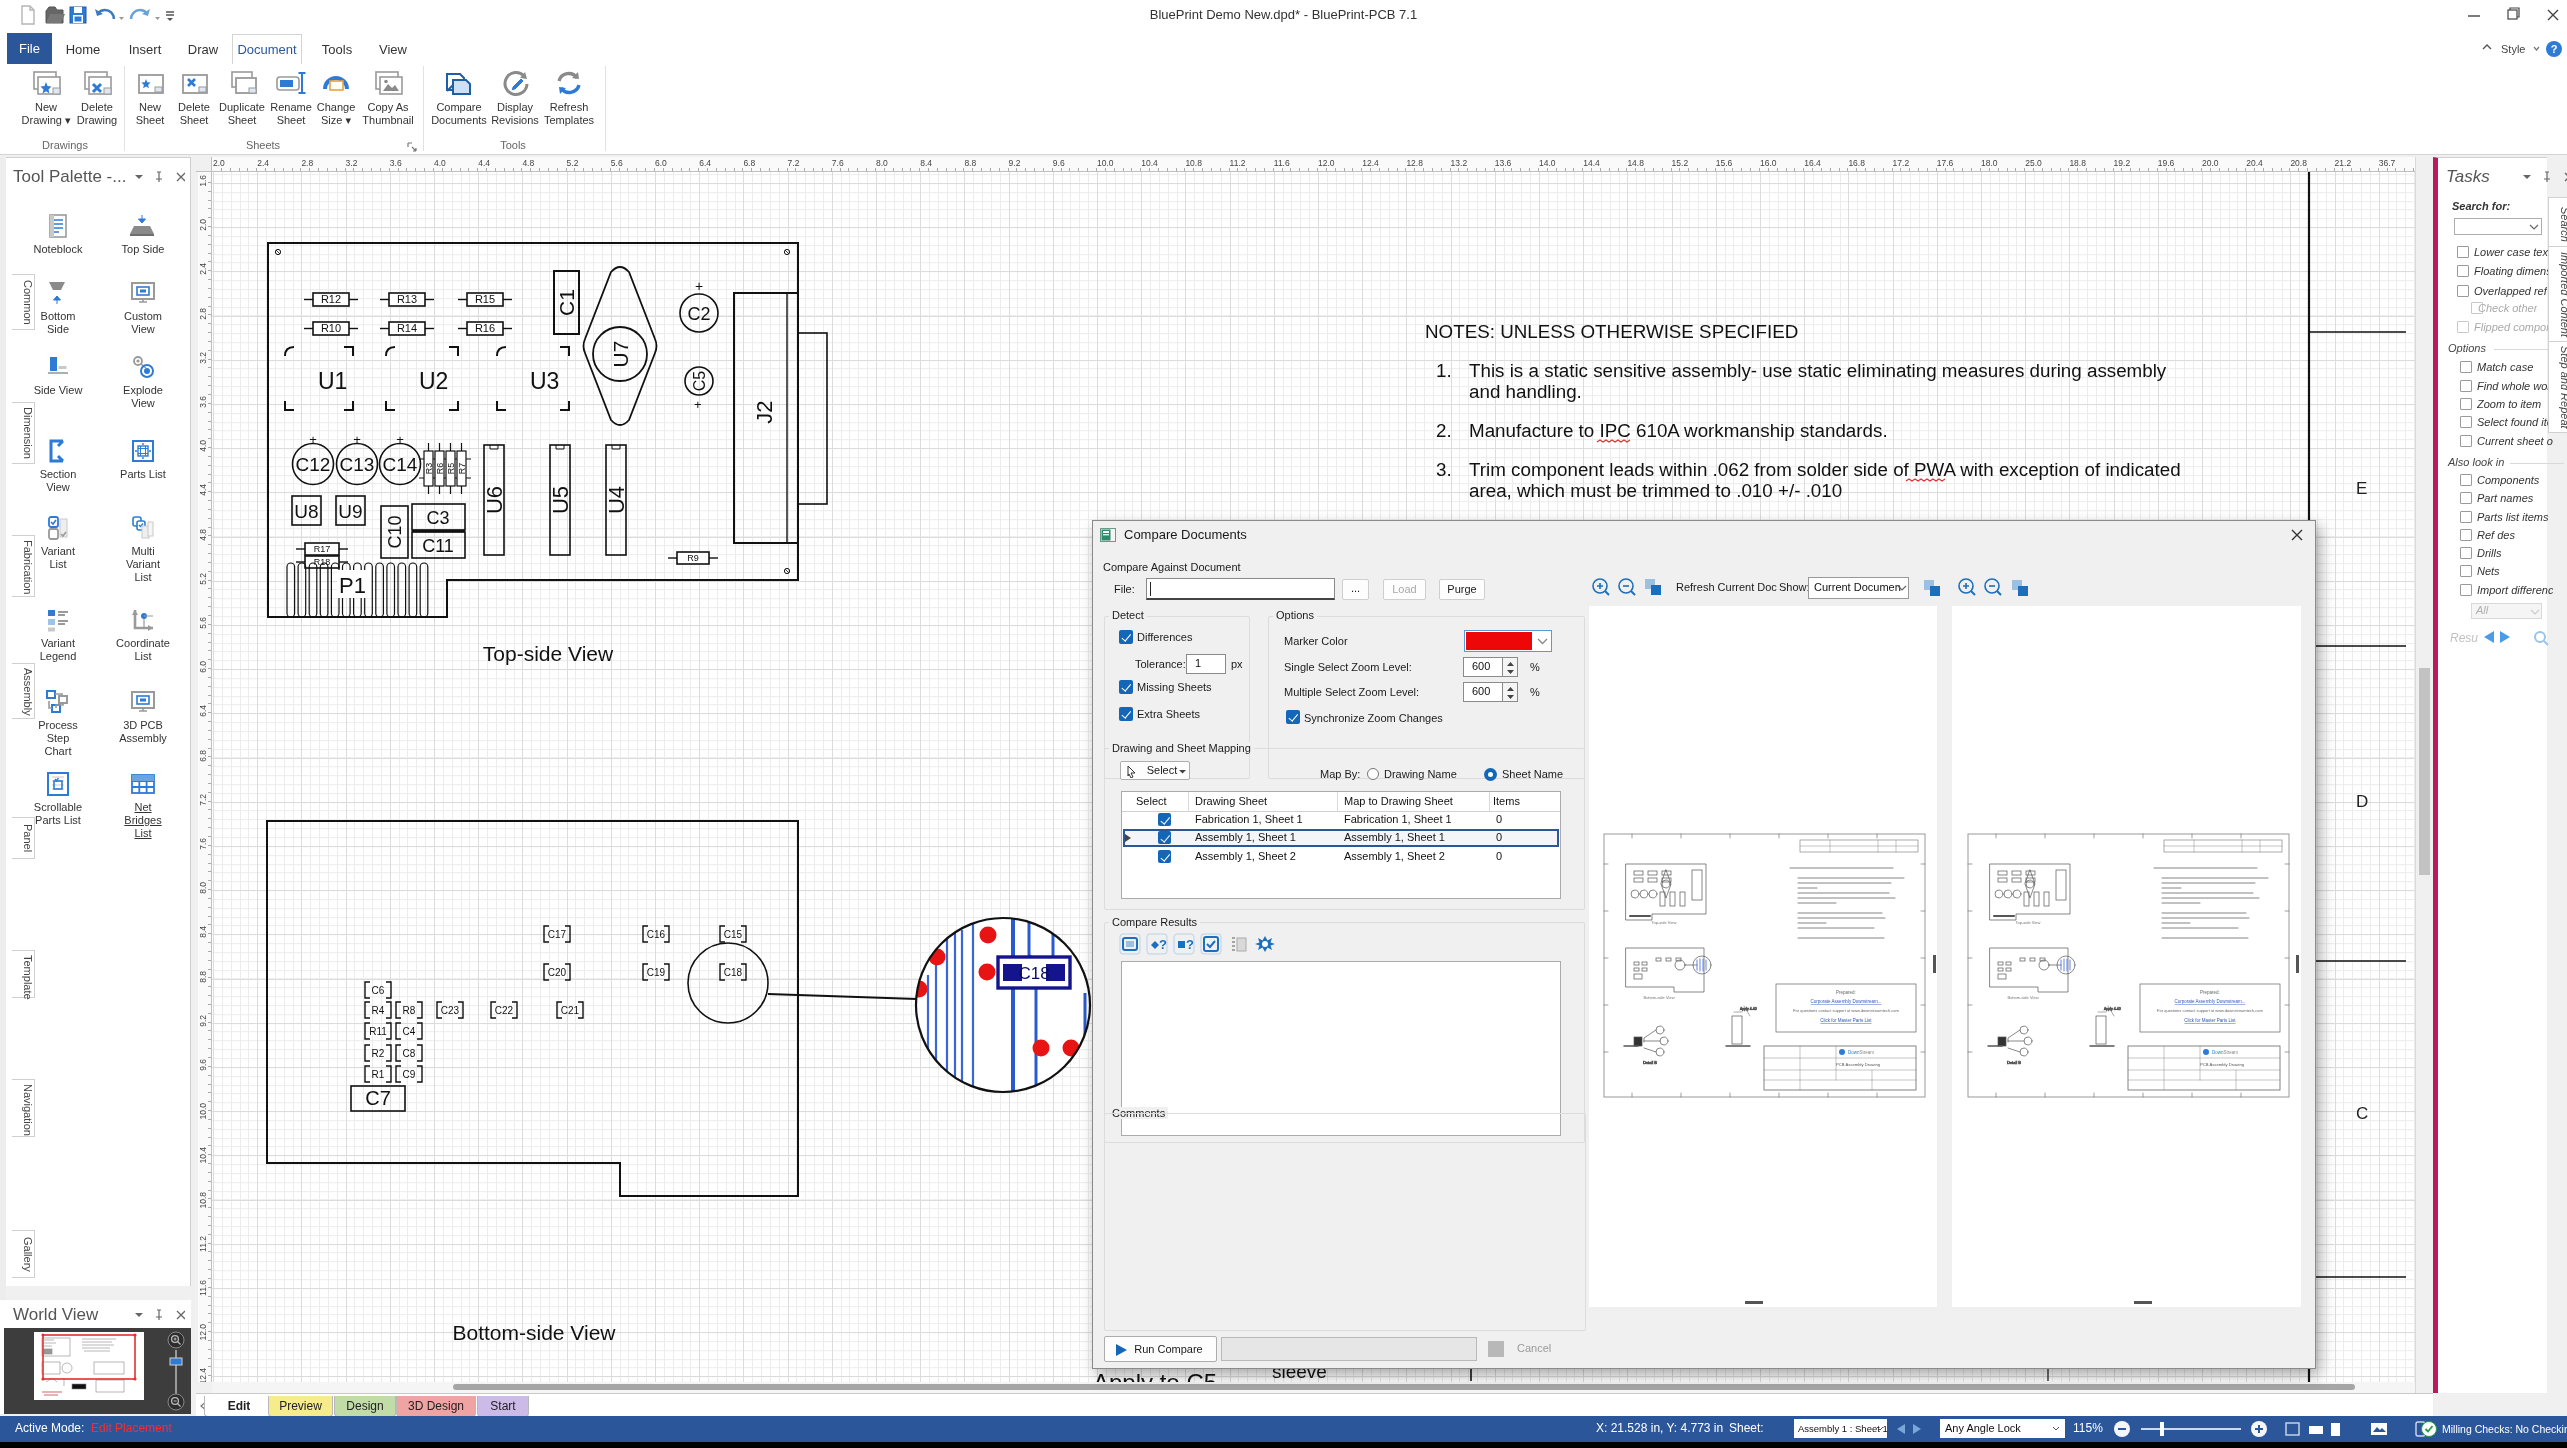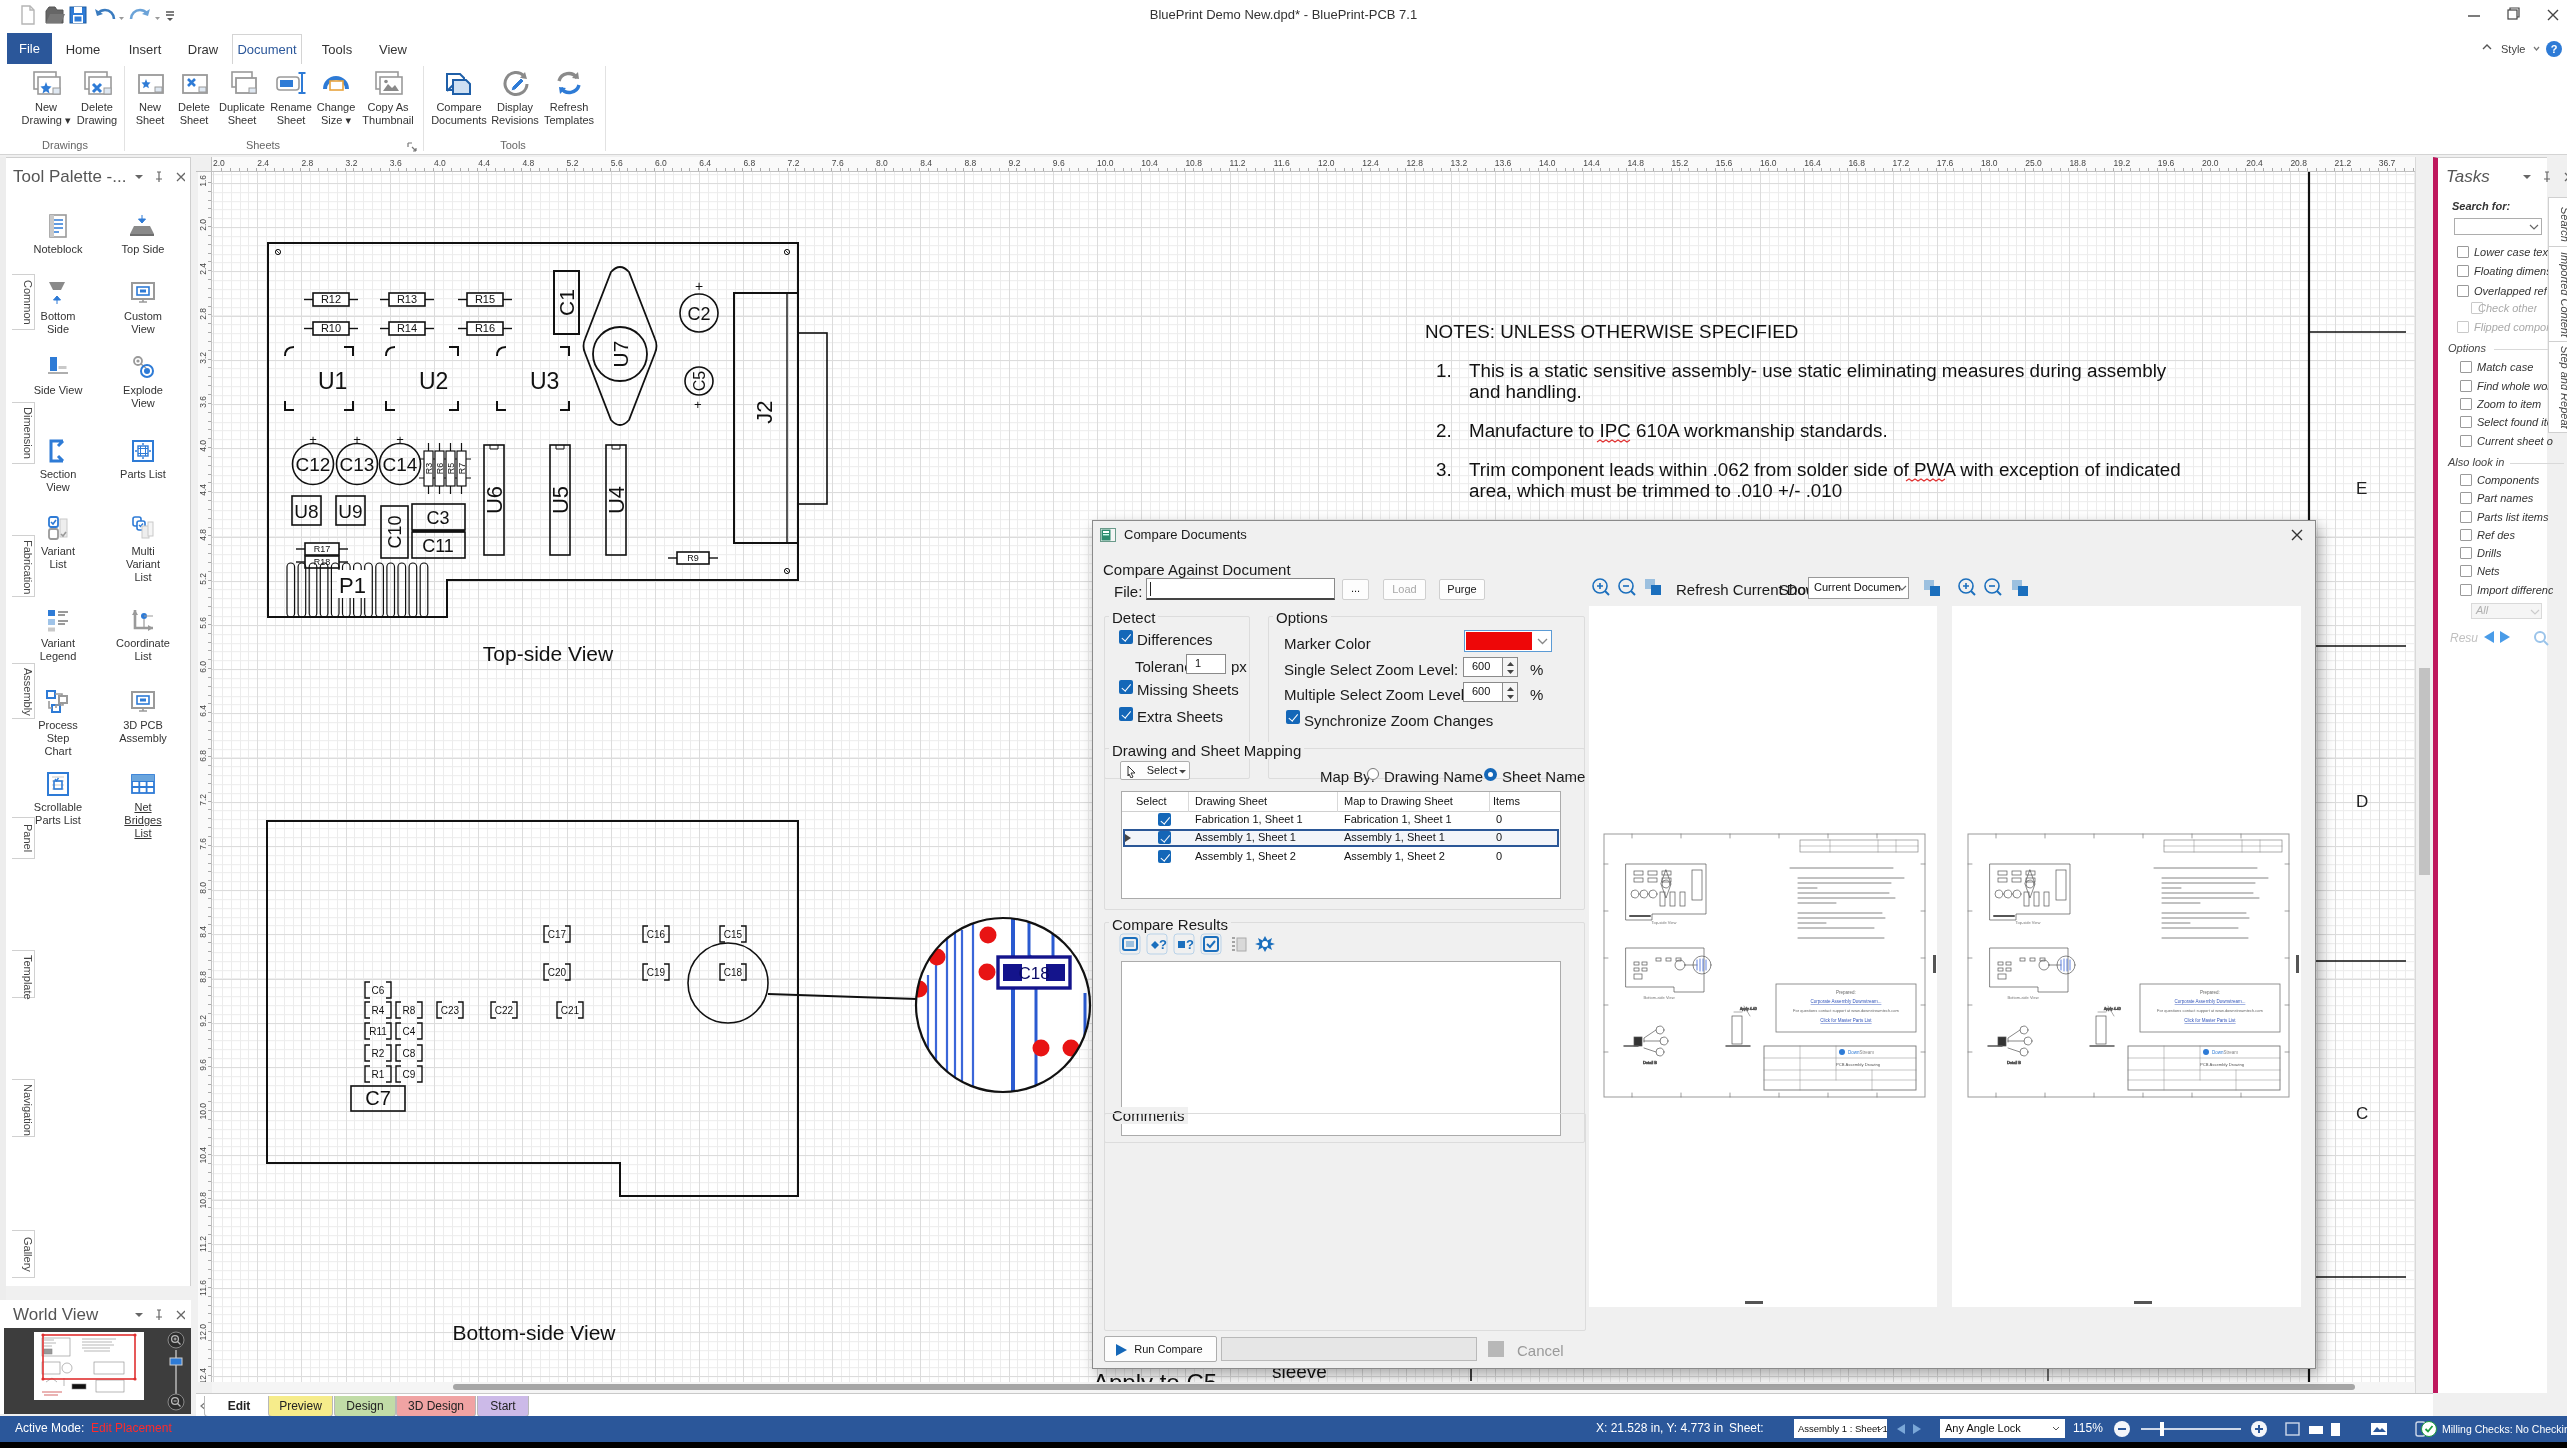--- a/index.html
+++ b/index.html
@@ -22,21 +22,21 @@
 .worldview{left:0;top:1300px;width:191px;height:114px;background:#ffffff;}
 .tasks{left:2433px;top:157px;width:114px;height:1236px;background:#ffffff;border-left:5px solid #be185d;border-top:1px solid #cfcfcf;font-style:italic;}
 .tlabel{font-size:11px;color:#333;}
 .cb{position:absolute;width:12px;height:12px;border:1px solid #9a9a9a;background:#fff;border-radius:1px;}
 .cb.gray{border-color:#c9c9c9;}
 .statusbar{left:0;top:1416px;width:2567px;height:26px;background:#2b579a;color:#fff;font-size:12px;}
 .blackbar{left:0;top:1442px;width:2567px;height:6px;background:#000;}
 .tabstrip{left:196px;top:1393px;width:2237px;height:23px;background:#ffffff;border-top:1px solid #c9c9c9;}
 .sheettab{position:absolute;top:1.5px;height:21px;line-height:21px;font-size:12px;color:#222;text-align:center;border-radius:0 0 4px 4px;}
 .dialog{left:1092px;top:520px;width:1224px;height:849px;background:#f0f0f0;border:1px solid #8a8a8a;box-shadow:4px 6px 14px rgba(0,0,0,0.35);}
-.dlg-label{position:absolute;font-size:15px;color:#1a1a1a;white-space:nowrap;}
+.dlg-label{position:absolute;font-size:11px;color:#1a1a1a;white-space:nowrap;}
 .groupbox{position:absolute;border:1px solid #dcdcdc;border-radius:2px;}
 .ginput{position:absolute;background:#fff;border:1px solid #8a8a8a;font-size:11px;color:#111;}
 .btn{position:absolute;background:#fdfdfd;border:1px solid #cfcfcf;border-radius:2px;font-size:11px;color:#1a1a1a;text-align:center;}
 .ckb{position:absolute;width:14px;height:14px;background:#1467b8;border-radius:2px;}
 .ckb:after{content:"";position:absolute;left:4.5px;top:1.5px;width:3.5px;height:7.5px;border:solid #fff;border-width:0 1.8px 1.8px 0;transform:rotate(40deg);}
 </style></head><body>
 <div class="abs titlebar">
     <svg class="abs" style="left:18px;top:3px" width="160" height="25" viewBox="0 0 160 25">
       <path d="M4 3h8l4 4v14h-12z" fill="#fff" stroke="#b5b5b5" stroke-width="1.4"></path>
       <path d="M12 3v4h4" fill="none" stroke="#b5b5b5" stroke-width="1.4"></path>

